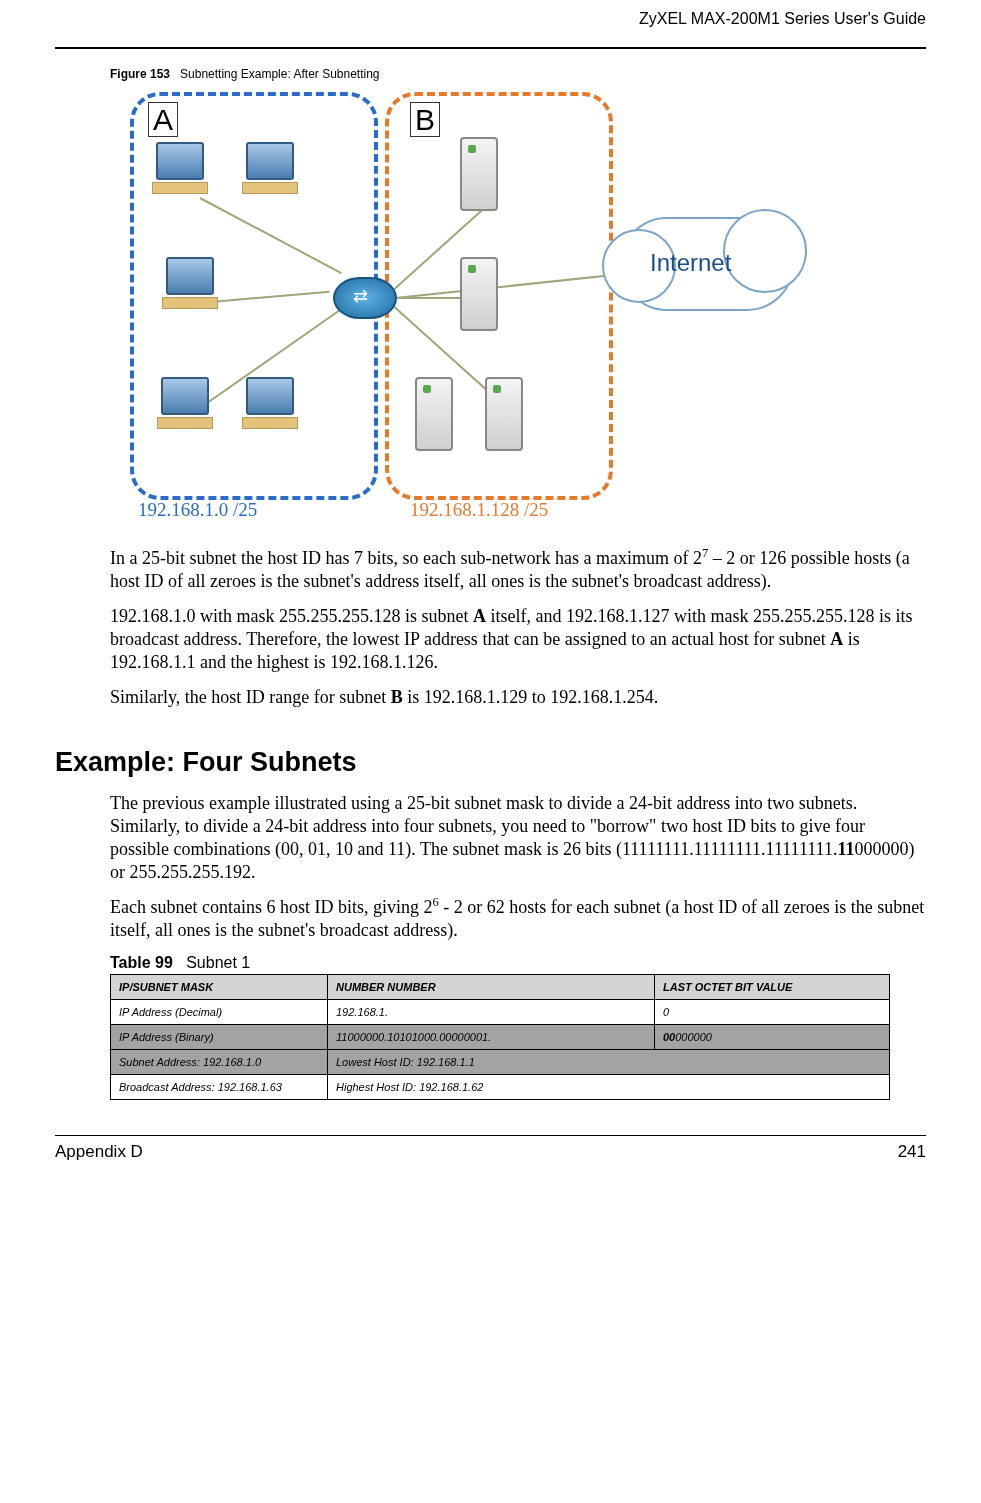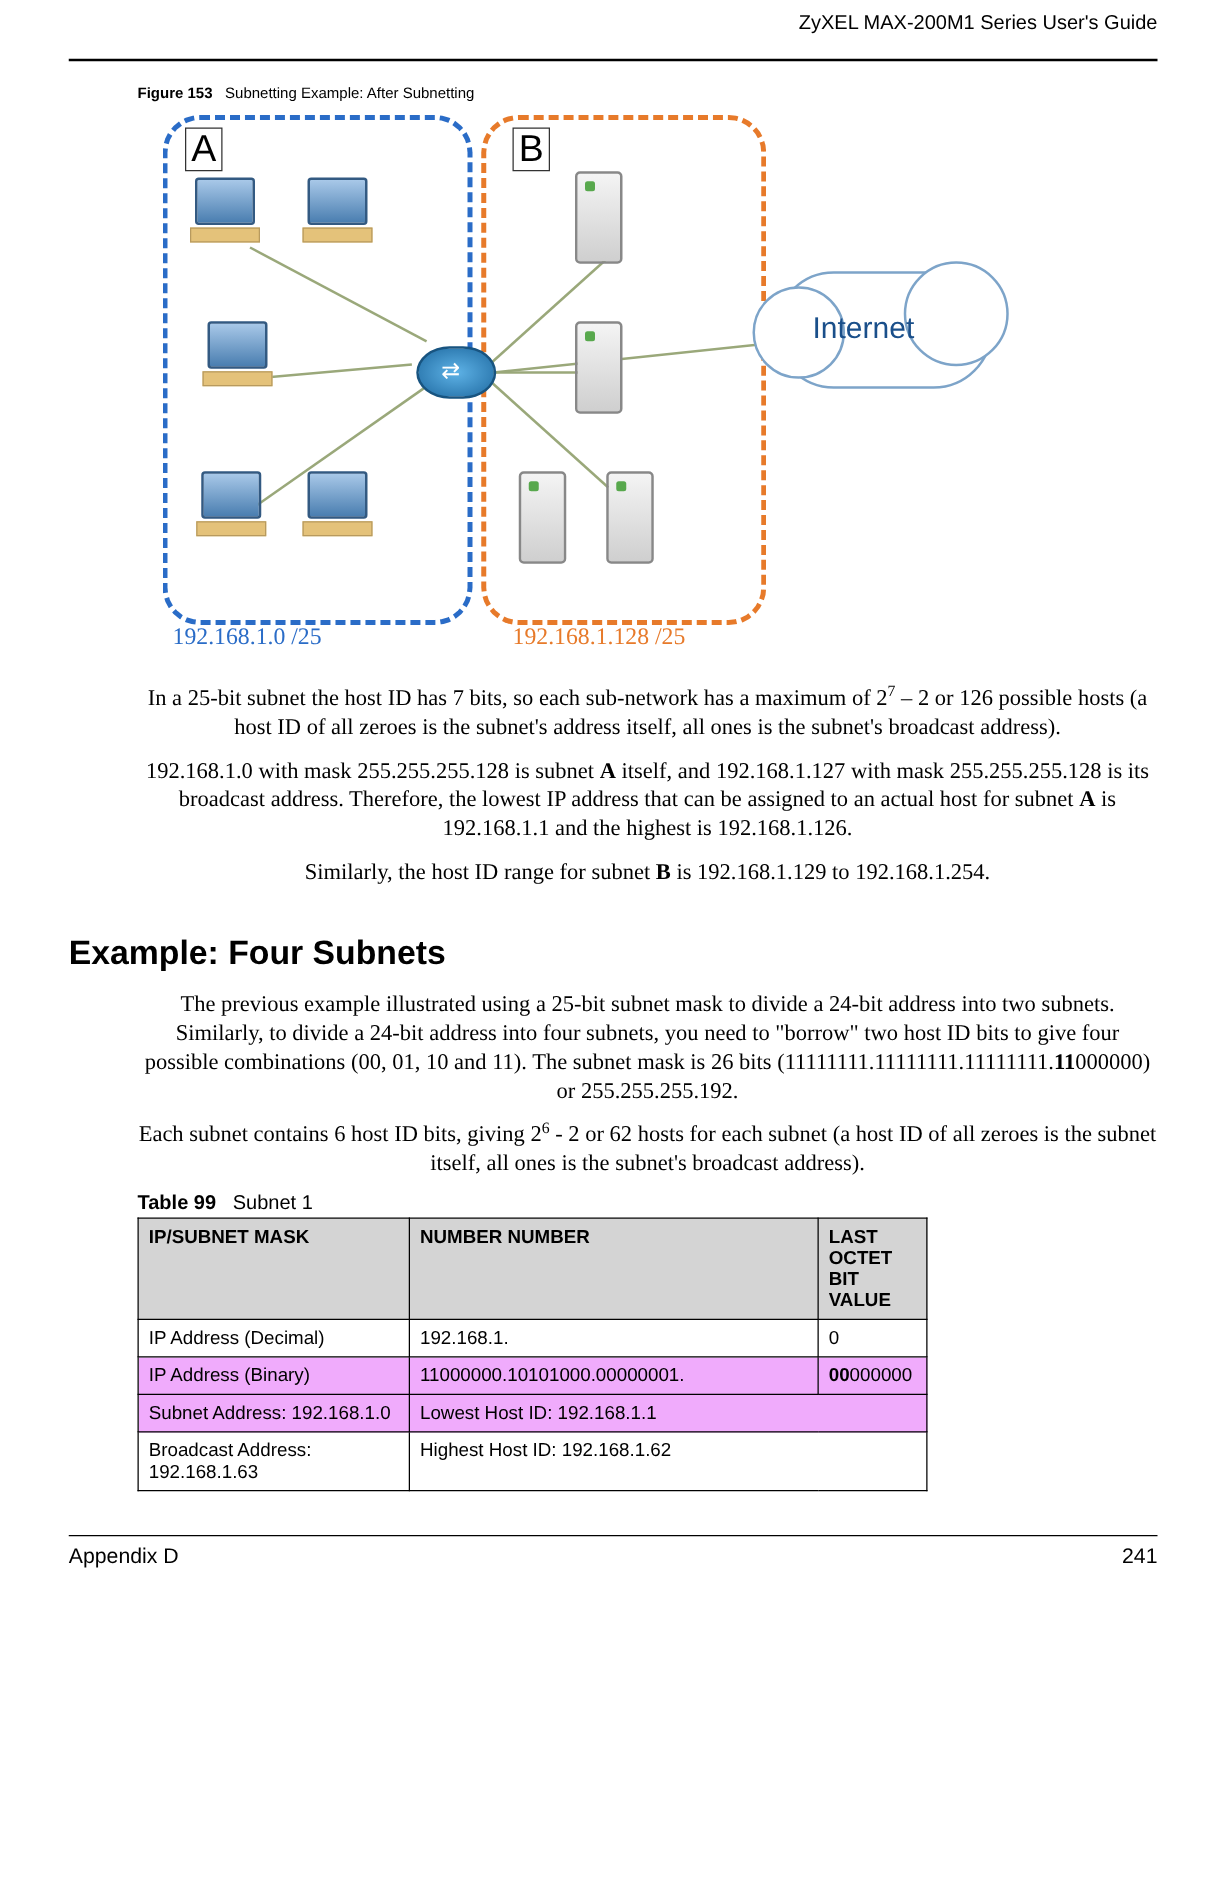--- a/index.html
+++ b/index.html
@@ -156,52 +156,53 @@
   }
   .wire {
     position: absolute;
     background: #9aa87a;
     height: 2px;
     transform-origin: left center;
   }
   p.body {
     margin: 12px 0;
     line-height: 1.28;
-    text-align: center;
+    text-align: left;
   }
   h2.section {
     font-family: Arial, Helvetica, sans-serif;
     font-size: 27px;
     font-weight: bold;
     margin: 38px 0 14px -55px;
   }
   sup { font-size: 0.7em; vertical-align: super; line-height: 0; }
   .tbl-caption {
     font-family: Arial, Helvetica, sans-serif;
     font-size: 16px;
     margin: 12px 0 2px 0;
   }
   table.subnet {
     border-collapse: collapse;
-    width: 632px;
-    font-family: Arial, Helvetica, sans-serif;
-    font-size: 15px;
+    width: 780px;
+    font-family: Arial, Helvetica, sans-serif;
+    font-size: 11px;
+    font-style: italic;
   }
   table.subnet th, table.subnet td {
     border: 1.3px solid #000;
     padding: 6px 8px;
     text-align: left;
     vertical-align: top;
   }
   table.subnet th {
     background: #d4d4d4;
     font-weight: bold;
   }
   table.subnet tr.shade td {
-    background: #f0abfc;
+    background: #a3a3a3;
   }
   .col1 { width: 200px; }
   .col2 { width: 310px; }
   .footer {
     display: flex;
     justify-content: space-between;
     font-family: Arial, Helvetica, sans-serif;
     font-size: 17px;
     padding-top: 0;
   }

